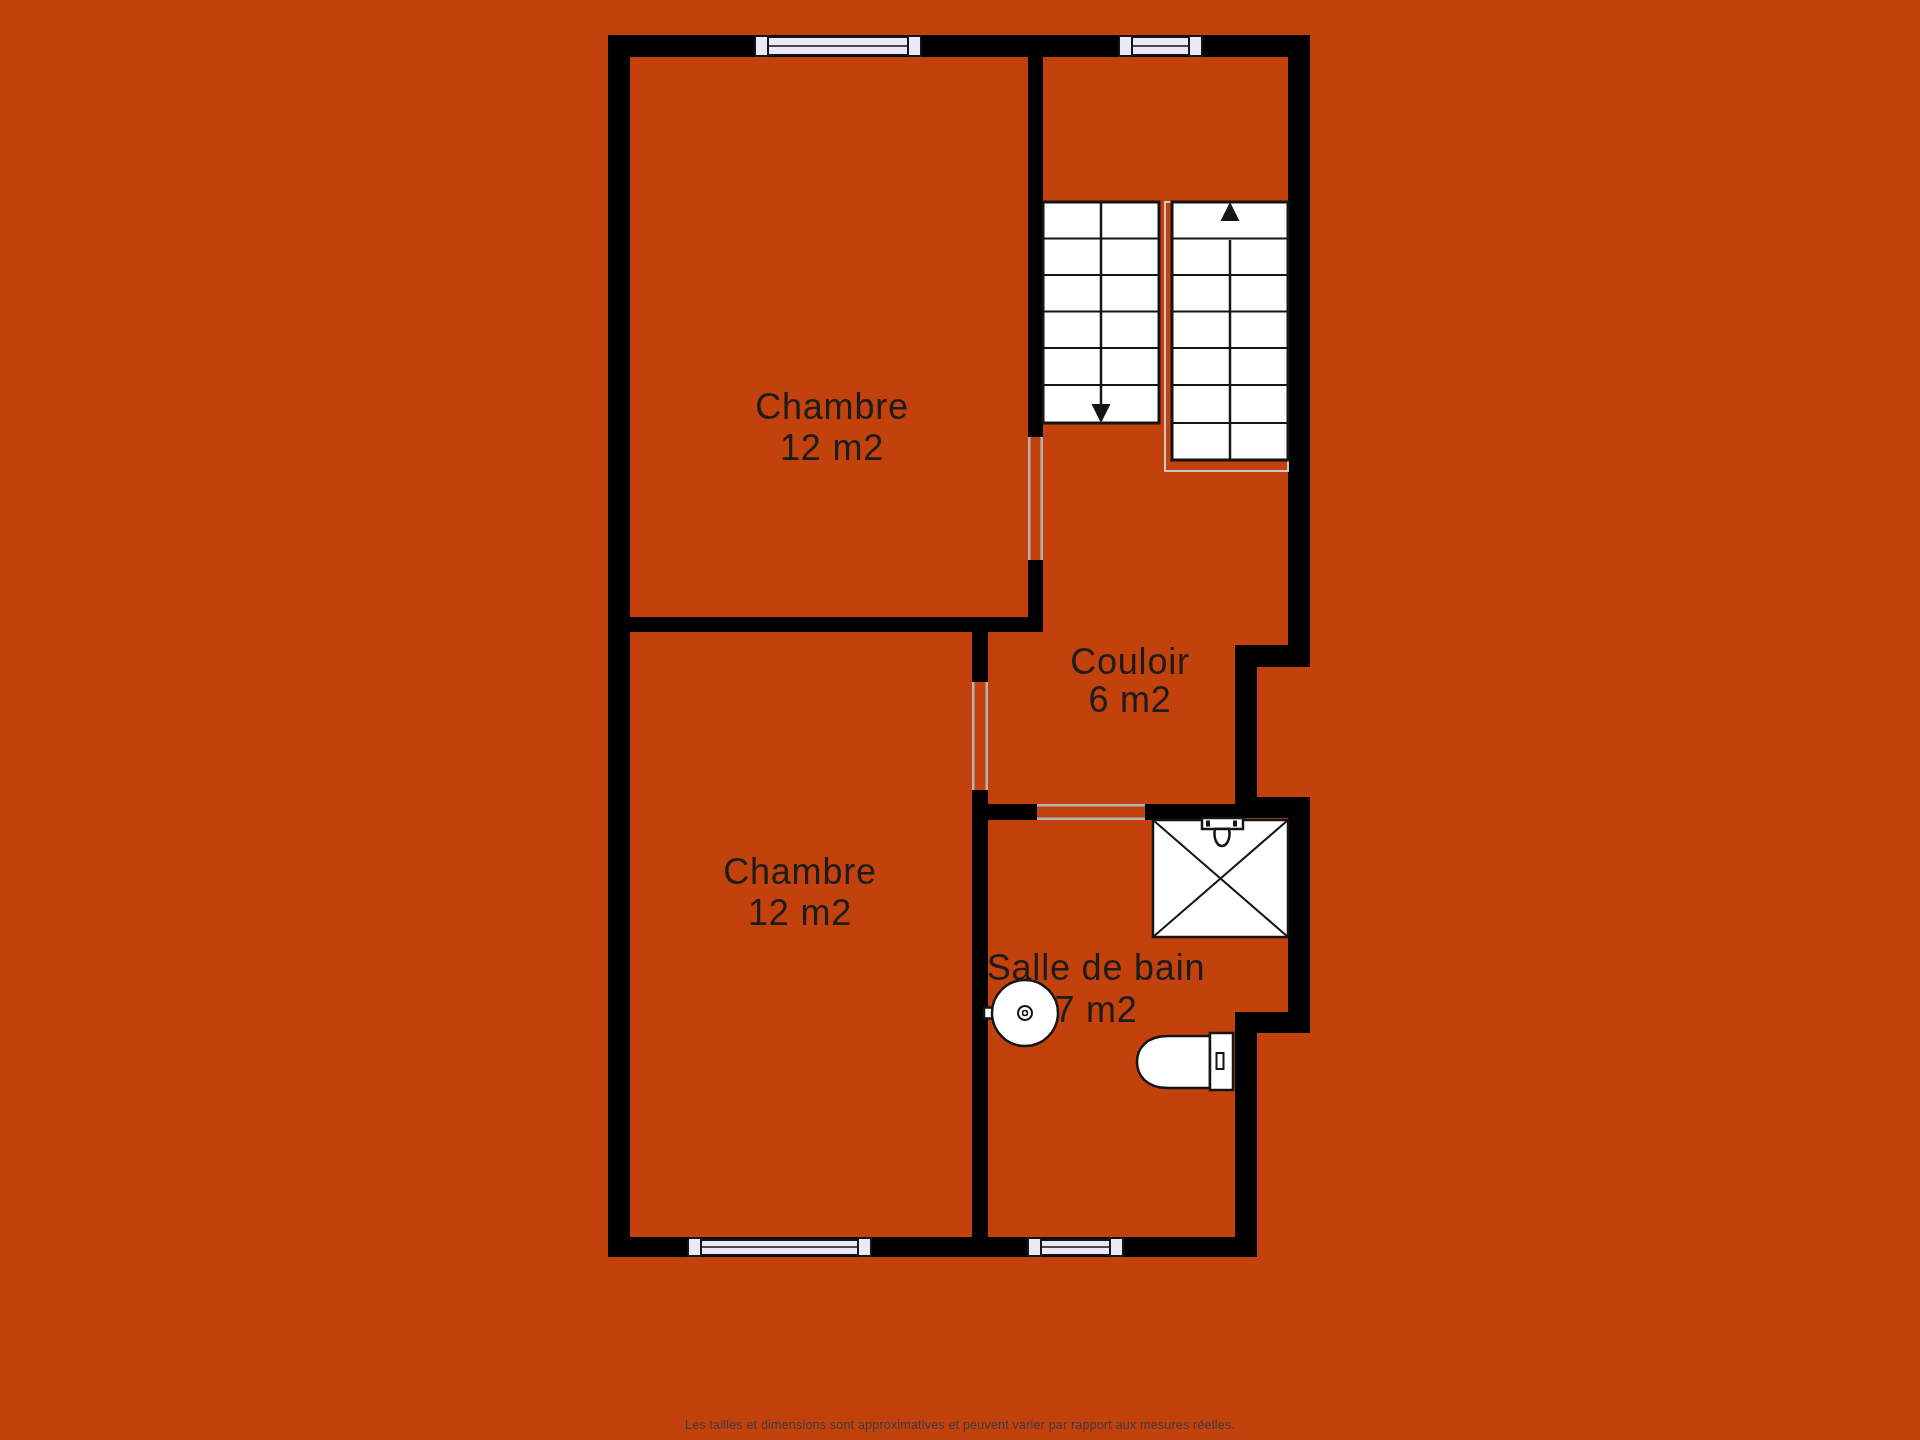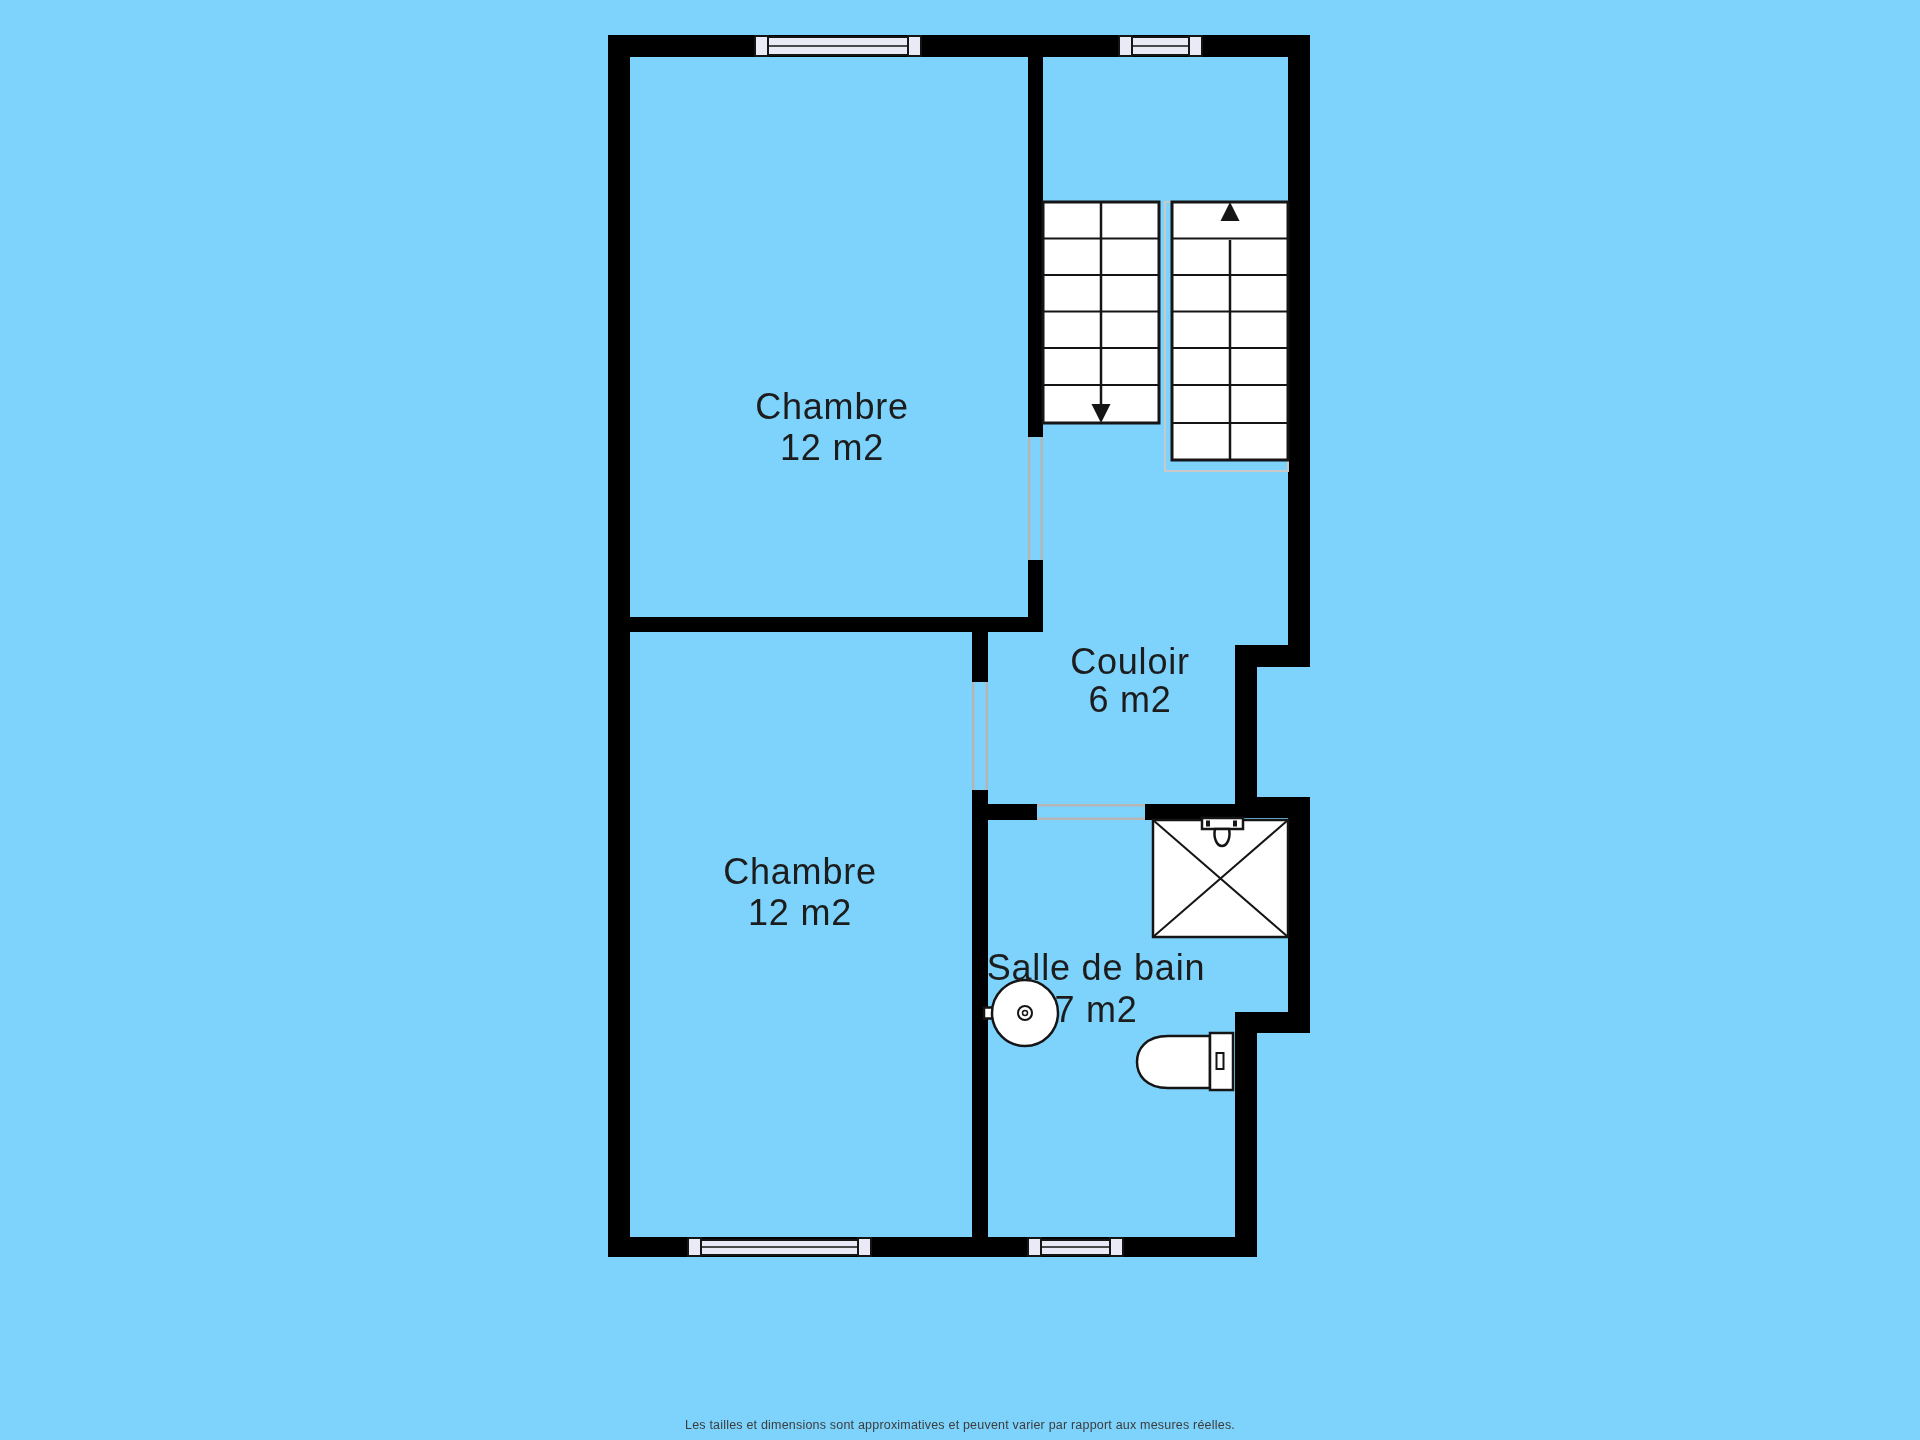--- a/index.html
+++ b/index.html
@@ -1,16 +1,16 @@
 <!DOCTYPE html>
 <html><head>
 <meta charset="utf-8">
 <style>
   html, body { margin: 0; padding: 0; background: #ffffff; }
-  .stage { position: relative; width: 1920px; height: 1440px; background: #7dd3fc; overflow: hidden; }
+  .stage { position: relative; width: 1920px; height: 1440px; background: #c2410c; overflow: hidden; }
   svg { display: block; }
   text {
     font-family: "Liberation Sans", sans-serif;
     letter-spacing: 0.8px;
   }
   .room-name { font-size: 36px; }
   .room-area { font-size: 36px; }
   .footer-note { font-size: 12.5px; letter-spacing: 0.2px; }
 </style>
 </head>

